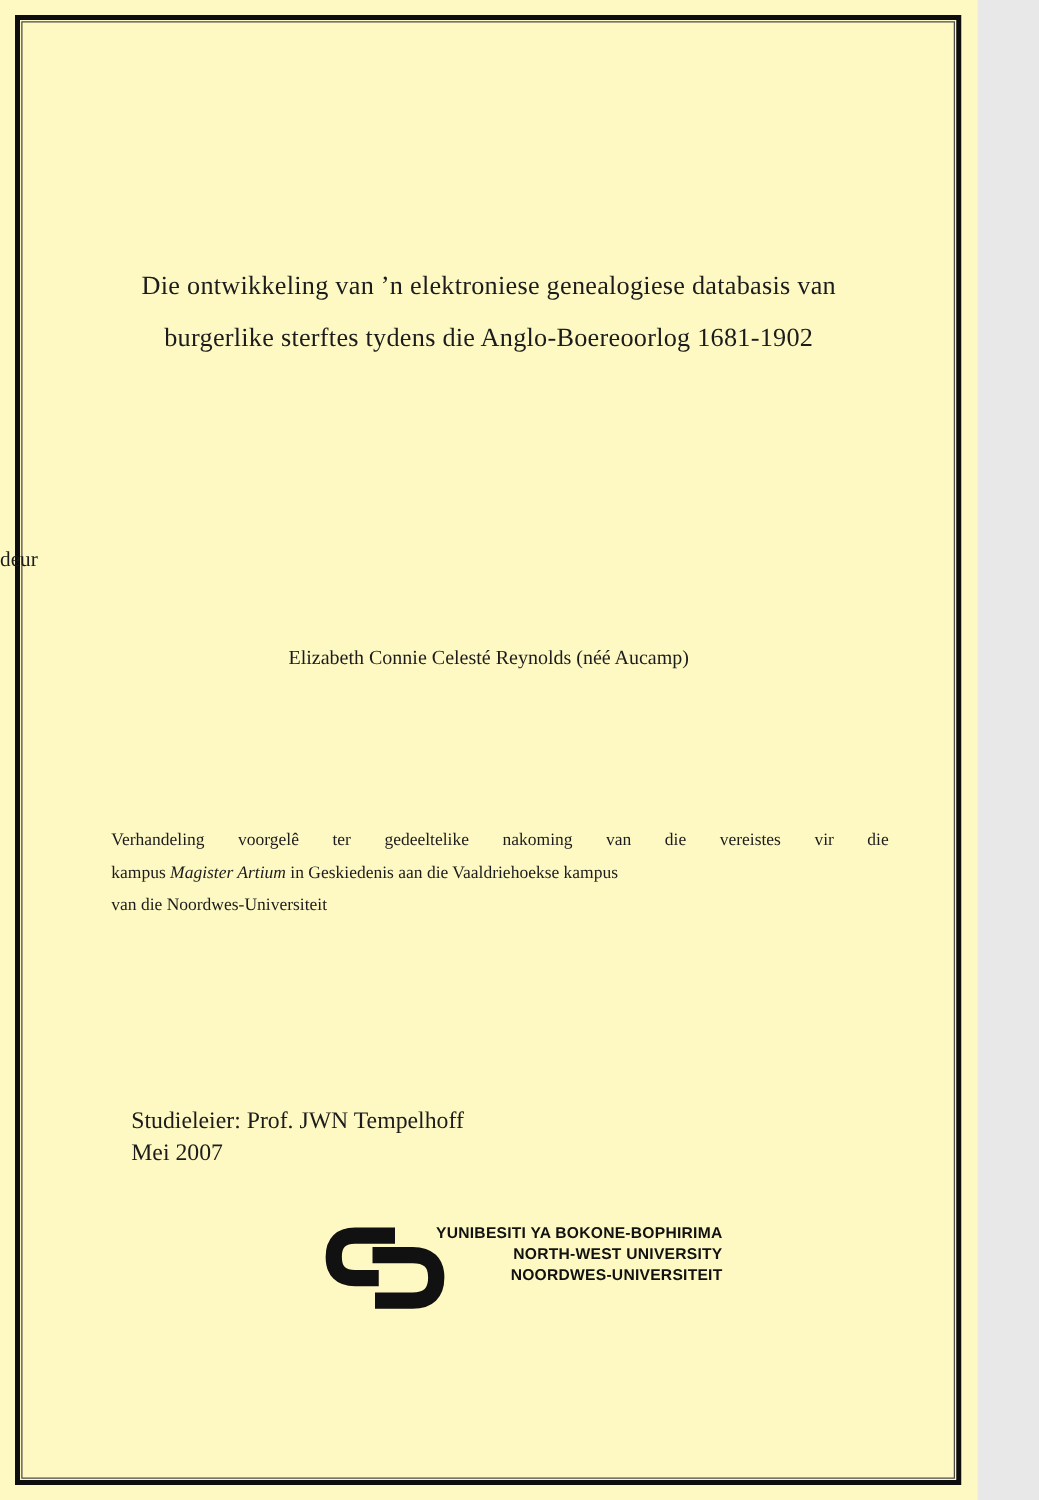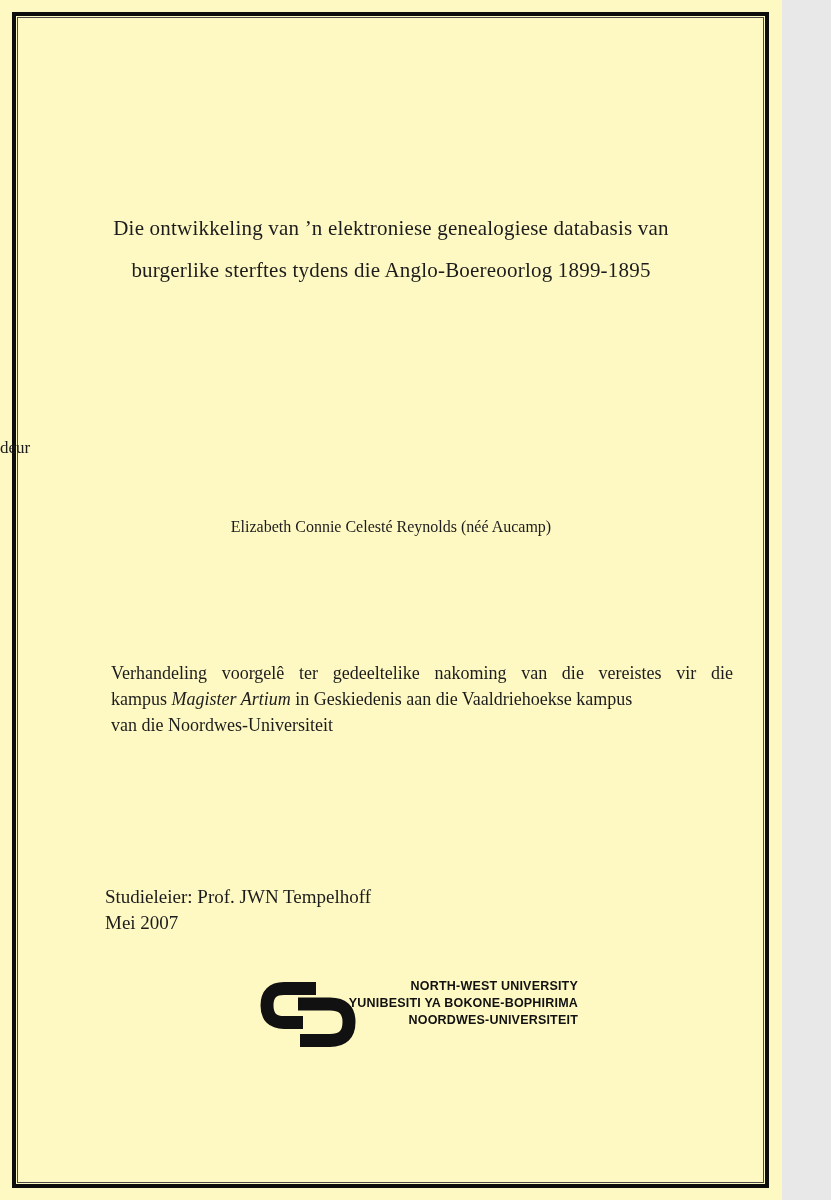--- a/index.html
+++ b/index.html
@@ -45,24 +45,24 @@
   }
   .author {
     position: absolute;
     left: 0; right: 0;
     top: 518px;
     text-align: center;
     font-size: 16px;
   }
   .declaration {
     position: absolute;
-    left: 111px;
+    left: 89px;
     width: 622px;
     top: 660px;
-    font-size: 18px;
+    font-size: 14px;
     line-height: 26px;
   }
   .decl-justified {
     text-align: justify;
     text-align-last: justify;
   }
   .italic { font-style: italic; margin-top: 28px; }
   .supervisor-block {
     position: absolute;
     left: 105px;
@@ -103,21 +103,21 @@
 <body>
 
 <div class="page">
 
   <div class="frame-outer">
     <div class="frame-inner"></div>
   </div>
 
   <div class="title-block">
     <div>Die ontwikkeling van ’n elektroniese genealogiese databasis van</div>
-    <div>burgerlike sterftes tydens die Anglo-Boereoorlog 1899-1895</div>
+    <div>burgerlike sterftes tydens die Anglo-Boereoorlog 1681-1902</div>
   </div>
 
   <div class="byline">deur</div>
 
   <div class="author">Elizabeth Connie Celesté Reynolds (néé Aucamp)</div>
 
   <div class="declaration">
     <div class="decl-justified">Verhandeling voorgelê ter gedeeltelike nakoming van die vereistes vir die</div>
     <div><span>kampus </span><span class="italic">Magister Artium</span><span> in Geskiedenis aan die Vaaldriehoekse kampus</span></div>
     <div>van die Noordwes-Universiteit</div>
@@ -129,19 +129,19 @@
   </div>
 
   <div class="logo">
     <svg class="logo-mark" viewBox="0 0 98 67" xmlns="http://www.w3.org/2000/svg" aria-hidden="true">
 
       <path d="M 58 7.5 H 26 Q 9 7.5 9 24.5 Q 9 41.5 26 41.5 H 45" fill="none" stroke="#111111" stroke-width="13"></path>
 
       <path d="M 42 59.5 H 72 Q 91 59.5 91 41 Q 91 23 72 23 H 40" fill="none" stroke="#111111" stroke-width="13"></path>
     </svg>
     <div class="logo-text">
+      <div>YUNIBESITI YA BOKONE-BOPHIRIMA</div>
       <div>NORTH-WEST UNIVERSITY</div>
-      <div>YUNIBESITI YA BOKONE-BOPHIRIMA</div>
       <div>NOORDWES-UNIVERSITEIT</div>
     </div>
   </div>
 
 </div>
 
 </body></html>

